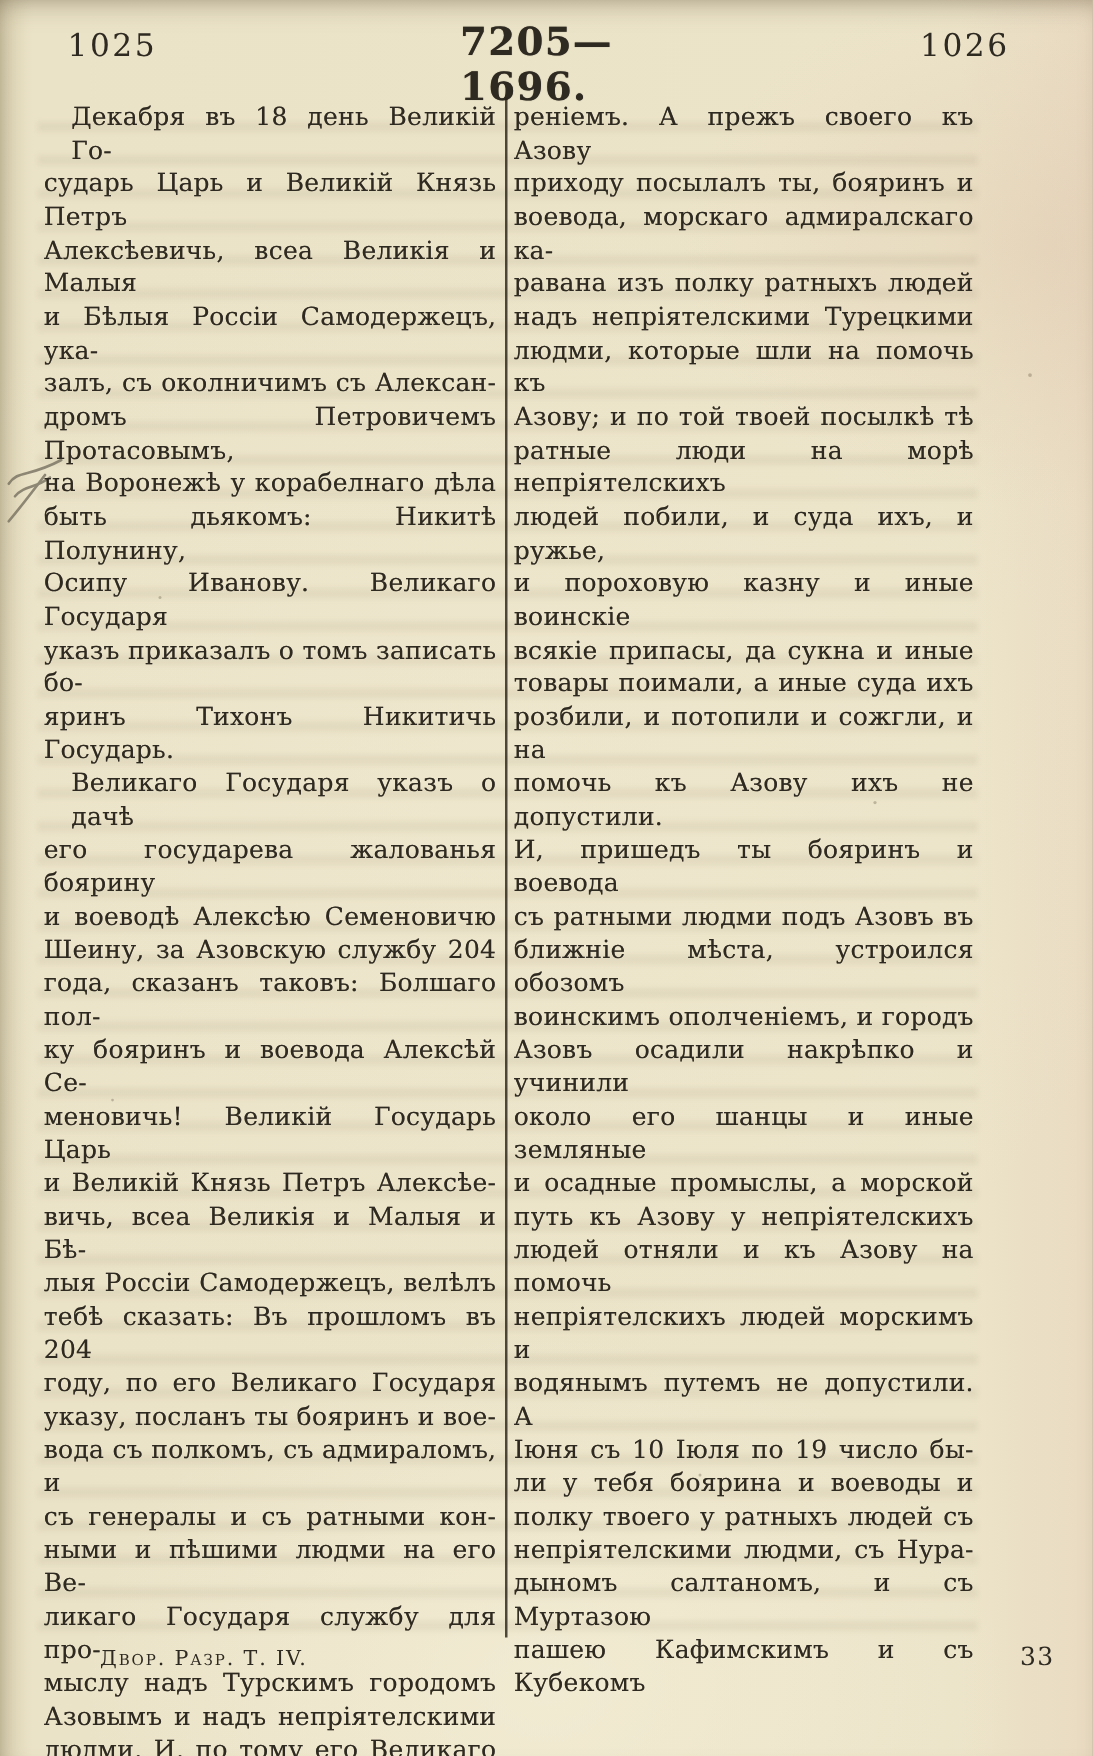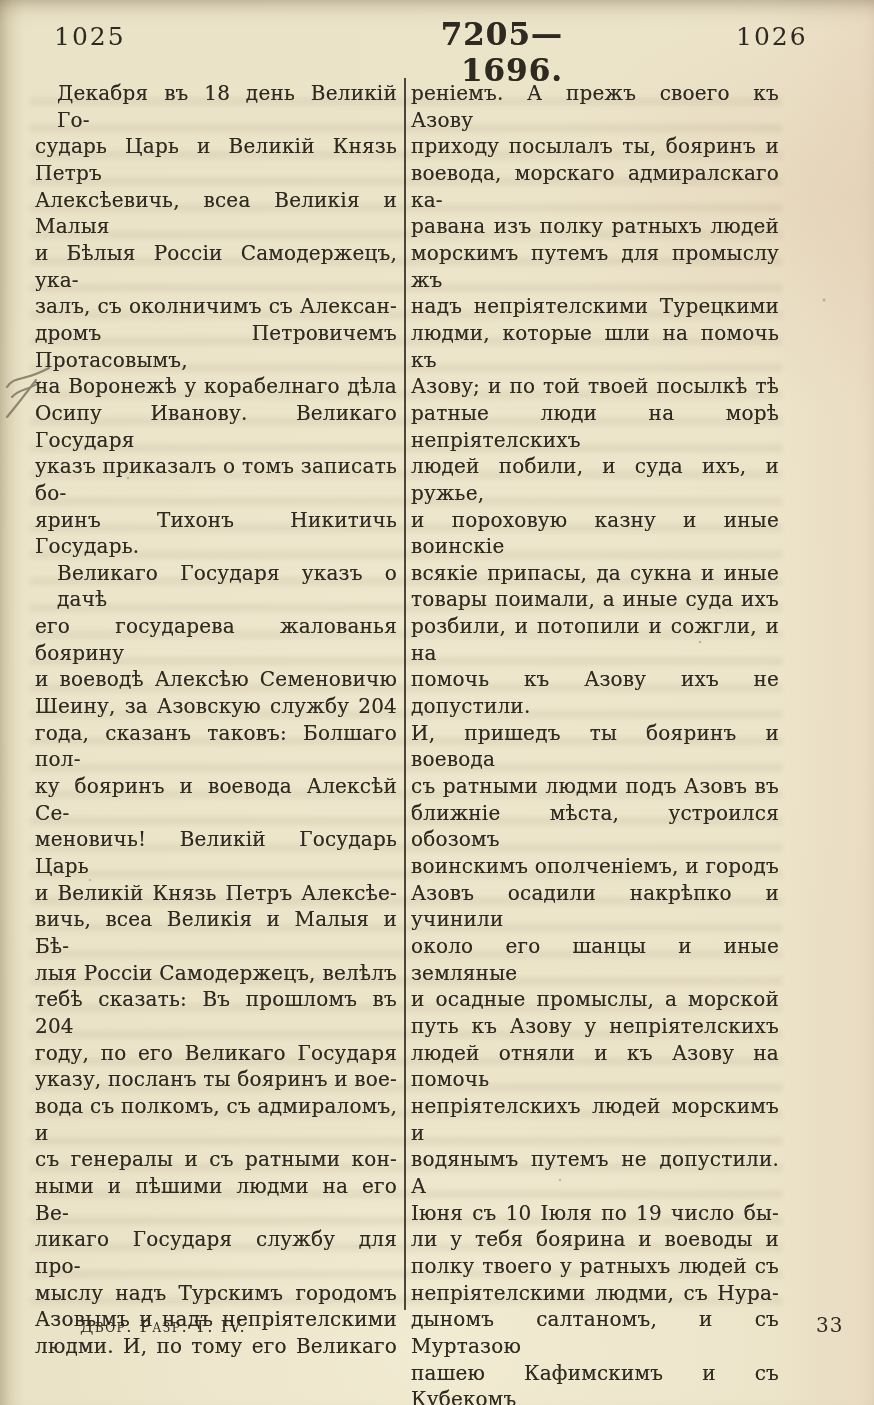--- a/index.html
+++ b/index.html
@@ -25,21 +25,21 @@
       rgba(118,101,70,.085) 13px, rgba(118,101,70,.085) 18px,
       transparent 21px, transparent 26.65px);
     filter:blur(2px);
     pointer-events:none;
   }
   .pagenum{position:absolute;top:22px;font-size:25px;letter-spacing:2px;}
   .pagenum.left{left:54px;}
   .pagenum.right{left:736px;}
   .title{
     position:absolute;top:16px;left:368px;width:195px;
-    text-align:right;font-size:31px;font-weight:bold;letter-spacing:1px;
+    text-align:left;font-size:31px;font-weight:bold;letter-spacing:1px;
     text-shadow:0 0 .6px rgba(47,42,33,.7);
   }
   .col{
     position:absolute;top:80px;
     font-size:20px;line-height:26.65px;letter-spacing:.2px;
     text-shadow:0 0 .5px rgba(47,42,33,.55);
   }
   .col-left{left:35px;width:362px;}
   .col-right{left:411px;width:368px;}
   .line{text-align:justify;text-align-last:justify;text-justify:inter-word;}
@@ -78,20 +78,21 @@
   </svg>
 
   <div class="col col-left">
       <div class="line indent">Декабря въ 18 день Великій Го-</div>
       <div class="line">сударь Царь и Великій Князь Петръ</div>
       <div class="line">Алексѣевичь, всеа Великія и Малыя</div>
       <div class="line">и Бѣлыя Россіи Самодержецъ, ука-</div>
       <div class="line">залъ, съ околничимъ съ Алексан-</div>
       <div class="line">дромъ Петровичемъ Протасовымъ,</div>
       <div class="line">на Воронежѣ у корабелнаго дѣла</div>
+      <div class="line">быть дьякомъ: Никитѣ Полунину,</div>
       <div class="line">Осипу Иванову. Великаго Государя</div>
       <div class="line">указъ приказалъ о томъ записать бо-</div>
       <div class="line">яринъ Тихонъ Никитичь Государь.</div>
       <div class="line indent">Великаго Государя указъ о дачѣ</div>
       <div class="line">его государева жалованья боярину</div>
       <div class="line">и воеводѣ Алексѣю Семеновичю</div>
       <div class="line">Шеину, за Азовскую службу 204</div>
       <div class="line">года, сказанъ таковъ: Болшаго пол-</div>
       <div class="line">ку бояринъ и воевода Алексѣй Се-</div>
       <div class="line">меновичь! Великій Государь Царь</div>
@@ -110,21 +111,20 @@
       <div class="line">людми. И, по тому его Великаго</div>
     </div>
 
   <div class="divider"></div>
 
   <div class="col col-right">
       <div class="line">реніемъ. А прежъ своего къ Азову</div>
       <div class="line">приходу посылалъ ты, бояринъ и</div>
       <div class="line">воевода, морскаго адмиралскаго ка-</div>
       <div class="line">равана изъ полку ратныхъ людей</div>
-      <div class="line">морскимъ путемъ для промыслу жъ</div>
       <div class="line">надъ непріятелскими Турецкими</div>
       <div class="line">людми, которые шли на помочь къ</div>
       <div class="line">Азову; и по той твоей посылкѣ тѣ</div>
       <div class="line">ратные люди на морѣ непріятелскихъ</div>
       <div class="line">людей побили, и суда ихъ, и ружье,</div>
       <div class="line">и пороховую казну и иные воинскіе</div>
       <div class="line">всякіе припасы, да сукна и иные</div>
       <div class="line">товары поимали, а иные суда ихъ</div>
       <div class="line">розбили, и потопили и сожгли, и на</div>
       <div class="line">помочь къ Азову ихъ не допустили.</div>

